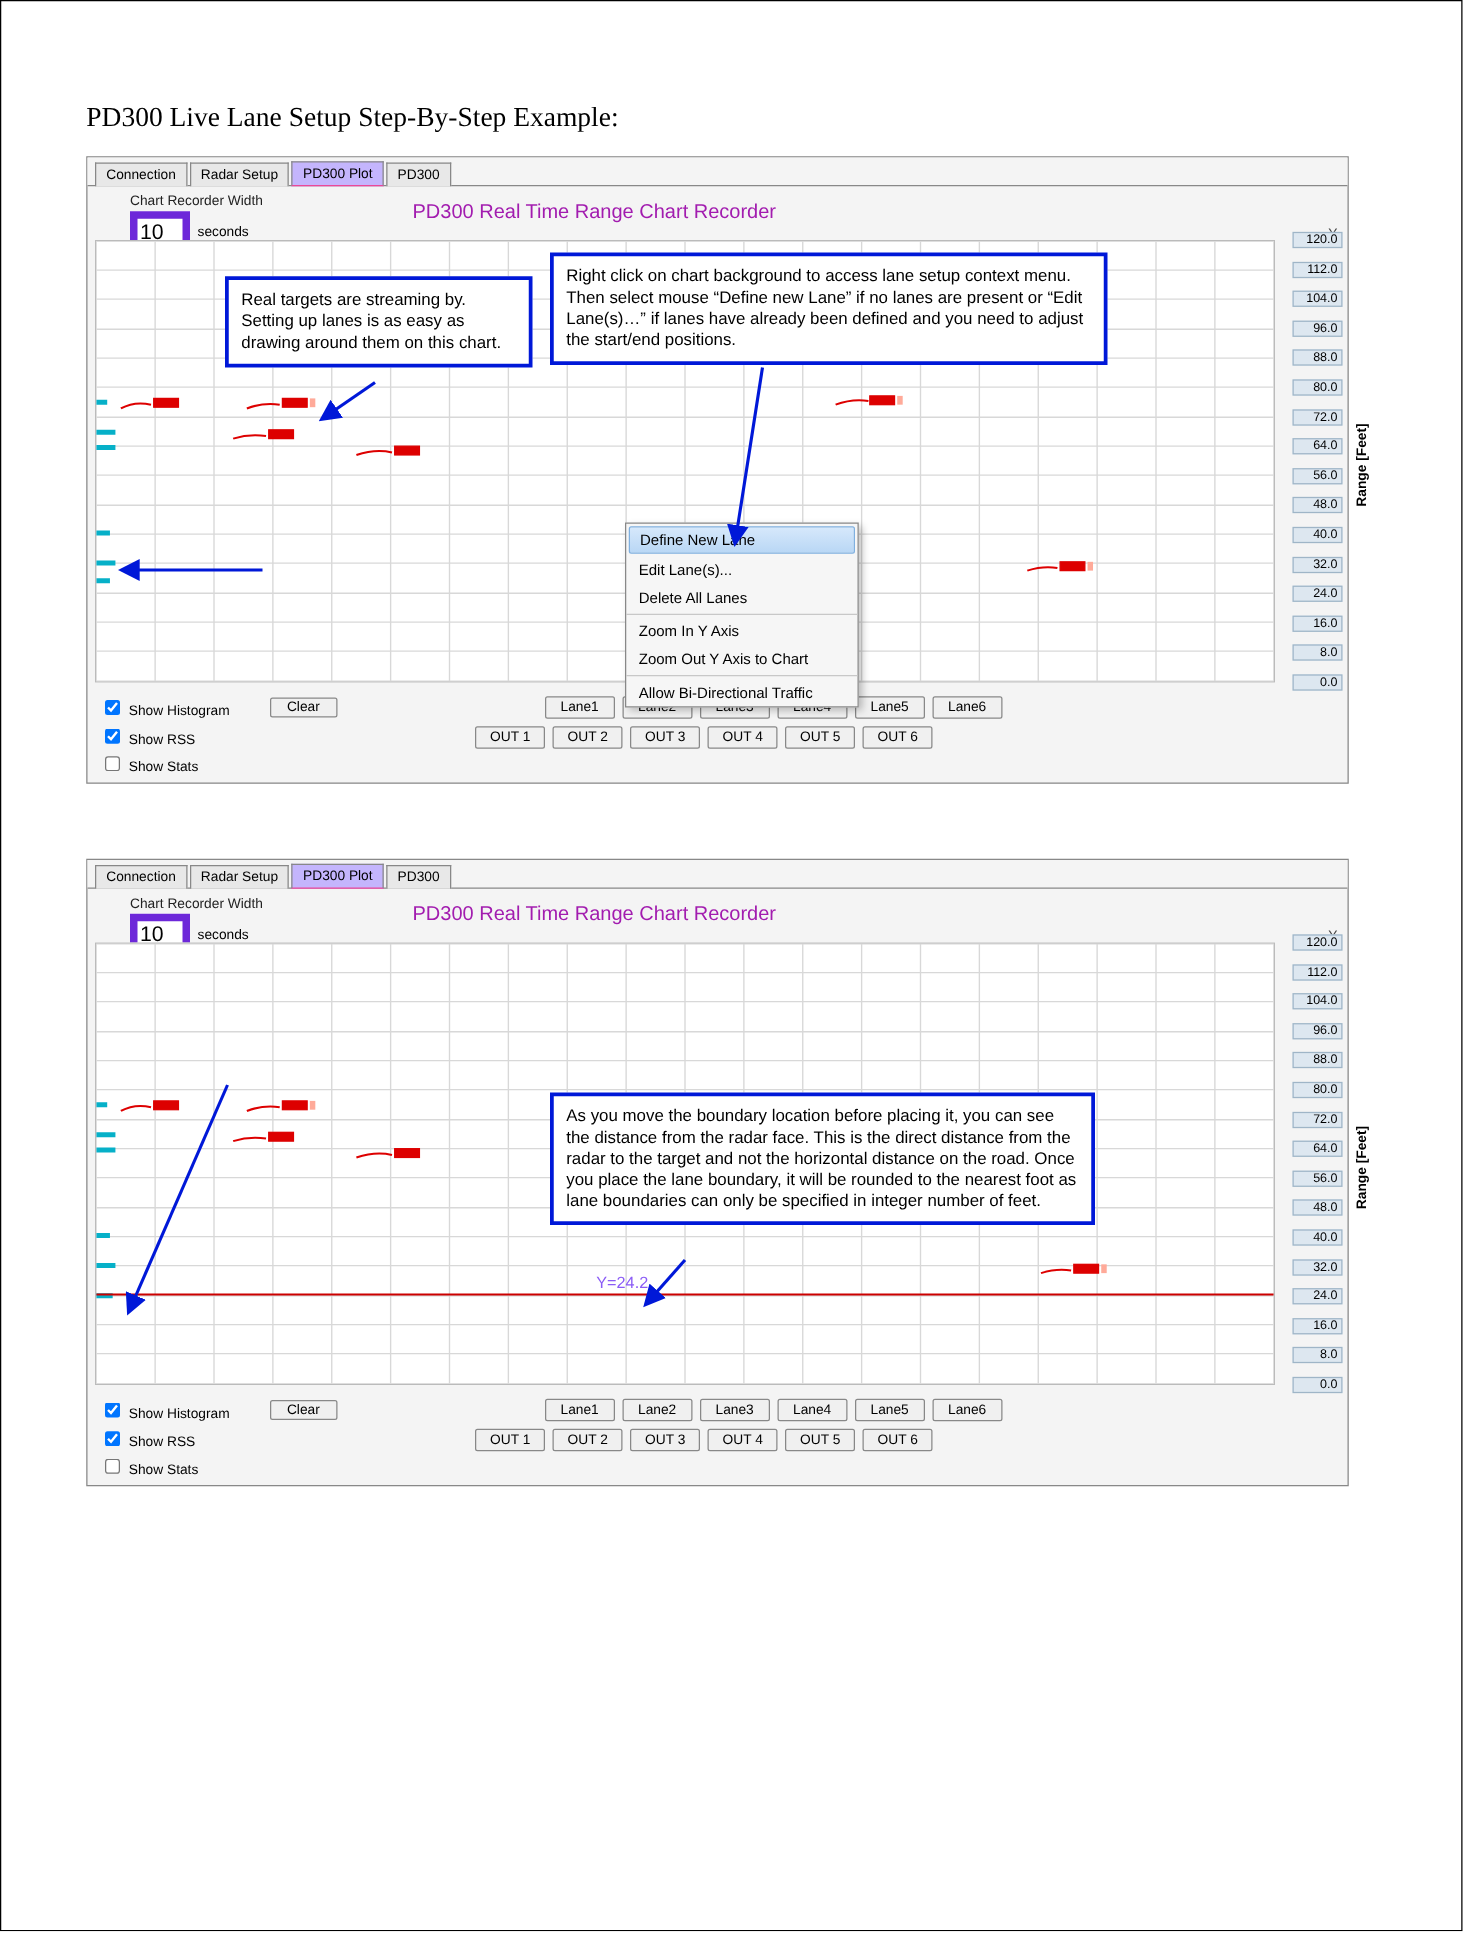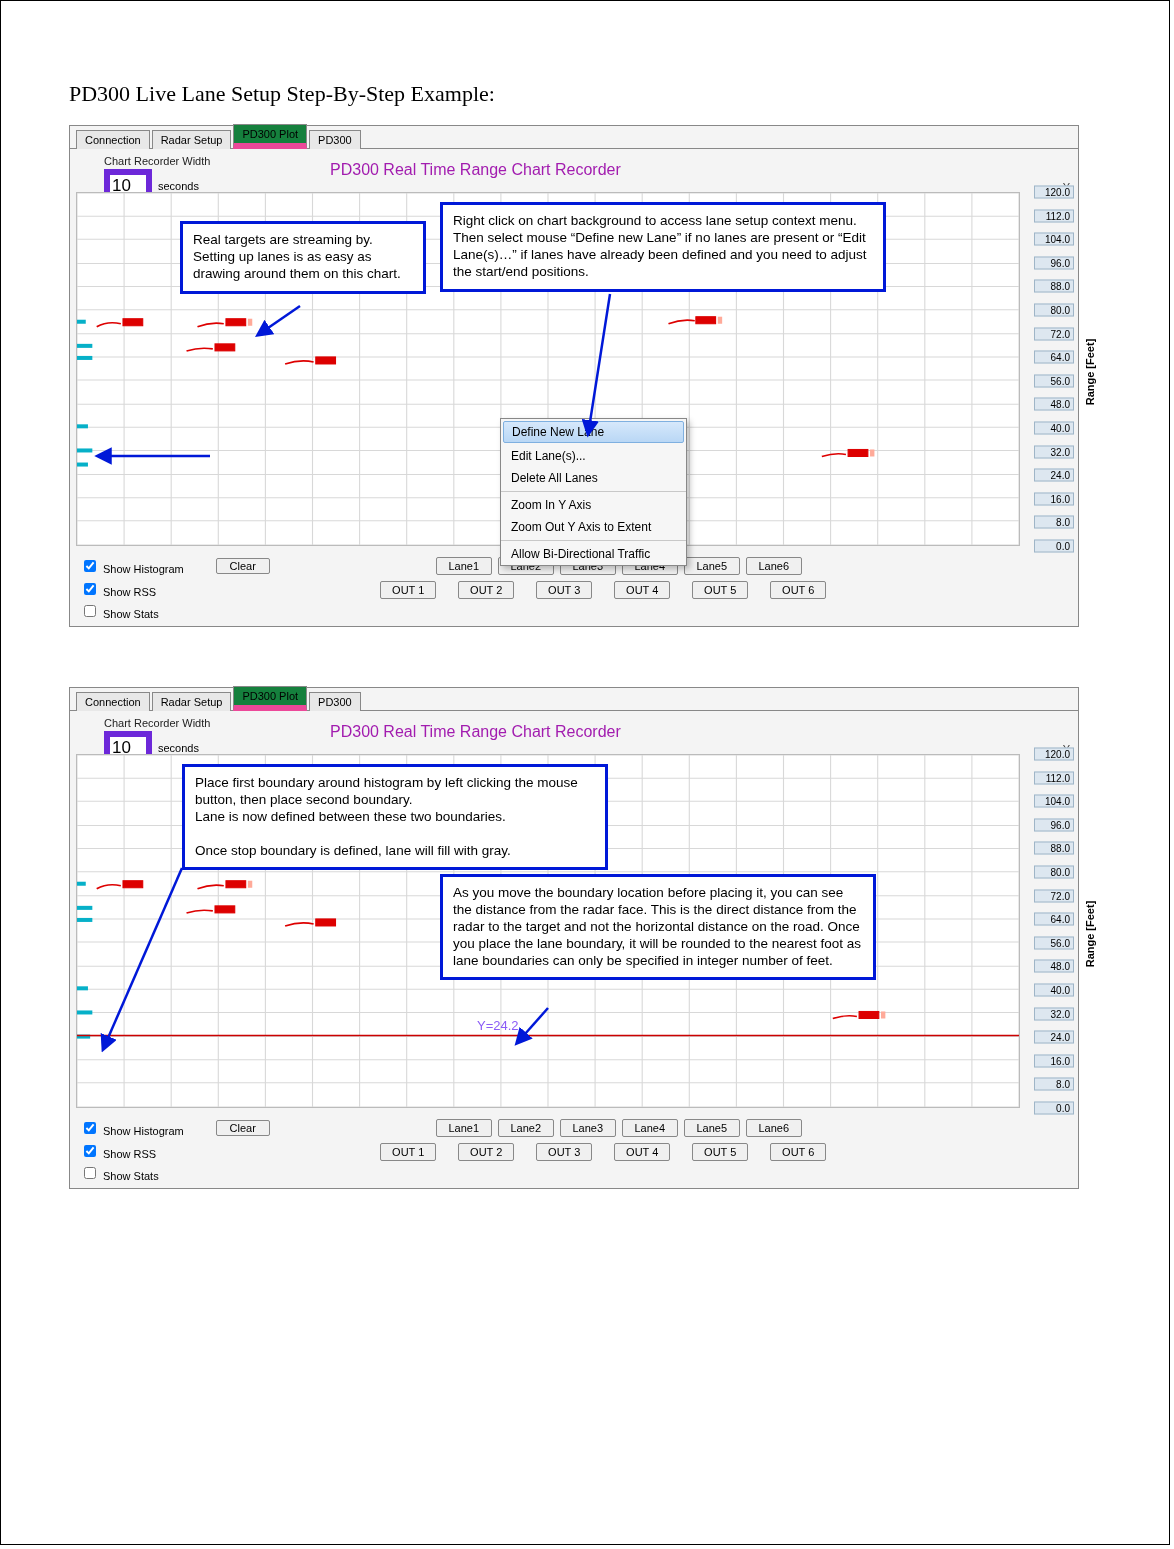--- a/index.html
+++ b/index.html
@@ -1,41 +1,41 @@
 <!DOCTYPE html>
 <html><head>
 <meta charset="utf-8">
 <style>
   body{margin:0;background:#fff;font-family:Arial,Helvetica,sans-serif;font-size:13px;color:#000}
   .page{border:1px solid #000;width:1170px;height:1545px;position:relative;box-sizing:border-box;padding:80px 90px 60px 68px}
   .title{font-family:"Times New Roman",serif;font-size:22px;margin-bottom:18px}
   .shot{border:1px solid #888;background:#f4f4f4;position:relative;height:500px;margin-bottom:60px}
   .tabs{display:flex;align-items:flex-end;height:22px;padding-left:6px;background:#f4f4f4;border-bottom:1px solid #888;position:relative}
   .tab{font-size:11px;padding:3px 8px;border:1px solid #888;border-bottom:none;background:#e8e8e8;margin-right:2px;position:relative;top:1px}
-  .tab.active{background:#15803d;border-bottom:6px solid #ec4899}
+  .tab.active{background:#c4b5fd;border-bottom:1px solid #ec4899}
   .hdr{padding:6px 10px 2px 34px;position:relative}
   .grp{font-size:11px;color:#222}
   .width-row{display:flex;align-items:center;gap:6px;margin:2px 0 2px 0}
   .width-row input{width:32px;font-size:17px;padding:1px 2px;border:6px solid #6d28d9}
   .width-row span{font-size:11px}
   .ct{font-size:16px;color:#a21caf;position:absolute;left:260px;top:12px}
   .yl{position:absolute;right:8px;top:32px;font-size:11px;color:#444}
   .plot{position:absolute;left:6px;right:58px;top:66px;bottom:80px;background:#fff;border:1px solid #bbb}
   .grid line{stroke:#d8d8d8;stroke-width:1}
   .yaxis{position:absolute;right:4px;top:66px;bottom:80px;width:50px}
   .ytick{position:absolute;right:0;width:40px;height:13px;background:#dde7f0;border:1px solid #9fb5c7;font-size:10px;text-align:right;padding-right:3px;line-height:12px;box-sizing:border-box}
   .ylabel{position:absolute;right:-12px;top:50%;transform:rotate(-90deg) translateX(50%);transform-origin:right;font-size:11px;font-weight:bold;white-space:nowrap}
   .ft{position:absolute;left:10px;right:10px;bottom:6px;height:66px}
   .ft .row{display:flex;align-items:center;gap:6px;margin:3px 0}
   .chk{display:inline-flex;align-items:flex-end;gap:4px;font-size:11px}
   .chk input{width:12px;height:12px}
   .btn{font-size:11px;padding:2px 8px;background:#f0f0f0;border:1px solid #888;border-radius:2px;min-width:38px;text-align:center}
   .btn.small{padding:1px 7px}
   .lanes{display:flex;gap:6px;margin-left:160px}
-  .outs{display:flex;gap:22px;margin-left:160px;margin-top:3px}
+  .outs{display:flex;gap:6px;margin-left:160px;margin-top:3px}
   .callout{position:absolute;background:#fff;border:3px solid #0018d8;padding:8px 10px;font-size:13.5px;line-height:1.25;z-index:30}
   .arrow{position:absolute;z-index:25;pointer-events:none}
   .ctx{position:absolute;background:#f6f6f6;border:1px solid #888;box-shadow:3px 3px 6px rgba(0,0,0,.25);font-size:12px;min-width:185px;z-index:20}
   .ctx .mi{padding:4px 10px;border-bottom:0}
   .ctx .mi.sel{background:linear-gradient(#d6e8fb,#b9d7f5);border:1px solid #7fb0e0;margin:2px;padding:3px 8px;border-radius:2px}
   .ctx .sep{height:1px;background:#c8c8c8;margin:2px 0}
   .yval{position:absolute;color:#8b5cf6;font-size:13px}
   svg{display:block}
 </style>
 </head>
@@ -153,21 +153,21 @@
         <div class="ytick" style="top: 100%; transform: translateY(-50%);">0.0</div>
       </div>
     <div class="ylabel" style="top:240px">Range [Feet]</div>
 
     <div class="ctx" style="left:430px;top:292px">
       <div class="mi sel">Define New Lane</div>
       <div class="mi">Edit Lane(s)...</div>
       <div class="mi">Delete All Lanes</div>
       <div class="sep"></div>
       <div class="mi">Zoom In Y Axis</div>
-      <div class="mi">Zoom Out Y Axis to Extent</div>
+      <div class="mi">Zoom Out Y Axis to Chart</div>
       <div class="sep"></div>
       <div class="mi">Allow Bi-Directional Traffic</div>
     </div>
 
     <div class="callout" style="left:110px;top:95px;width:220px">Real targets are streaming by. Setting up lanes is as easy as drawing around them on this chart.</div>
     <div class="callout" style="left:370px;top:76px;width:420px;white-space:pre-line">Right click on chart background to access lane setup context menu.
 Then select mouse “Define new Lane” if no lanes are present or “Edit Lane(s)…” if lanes have already been defined and you need to adjust the start/end positions.</div>
 
     <svg class="arrow" style="left:0;top:0" width="100%" height="100%">
       <defs>
@@ -320,24 +320,20 @@
         <div class="ytick" style="top: 60%; transform: translateY(-50%);">48.0</div>
         <div class="ytick" style="top: 66.6667%; transform: translateY(-50%);">40.0</div>
         <div class="ytick" style="top: 73.3333%; transform: translateY(-50%);">32.0</div>
         <div class="ytick" style="top: 80%; transform: translateY(-50%);">24.0</div>
         <div class="ytick" style="top: 86.6667%; transform: translateY(-50%);">16.0</div>
         <div class="ytick" style="top: 93.3333%; transform: translateY(-50%);">8.0</div>
         <div class="ytick" style="top: 100%; transform: translateY(-50%);">0.0</div>
       </div>
     <div class="ylabel" style="top:240px">Range [Feet]</div>
 
-    <div class="callout" style="left:112px;top:76px;width:400px;white-space:pre-line">Place first boundary around histogram by left clicking the mouse button, then place second boundary.
-Lane is now defined between these two boundaries.
-
-Once stop boundary is defined, lane will fill with gray.</div>
     <div class="callout" style="left:370px;top:186px;width:410px">As you move the boundary location before placing it, you can see the distance from the radar face. This is the direct distance from the radar to the target and not the horizontal distance on the road. Once you place the lane boundary, it will be rounded to the nearest foot as lane boundaries can only be specified in integer number of feet.</div>
 
     <svg class="arrow" style="left:0;top:0" width="100%" height="100%">
       <defs>
           <marker id="ah2" viewBox="0 0 10 10" refX="1" refY="5" markerWidth="7" markerHeight="7" orient="auto">
             <path d="M0 0 L10 5 L0 10 z" fill="#0018d8"></path>
           </marker>
         </defs>
       <line x1="478" y1="320" x2="455" y2="346" stroke="#0018d8" stroke-width="2.5" marker-end="url(#ah2)"></line>
       <line x1="112" y1="180" x2="38" y2="350" stroke="#0018d8" stroke-width="2.5" marker-end="url(#ah2)"></line>

